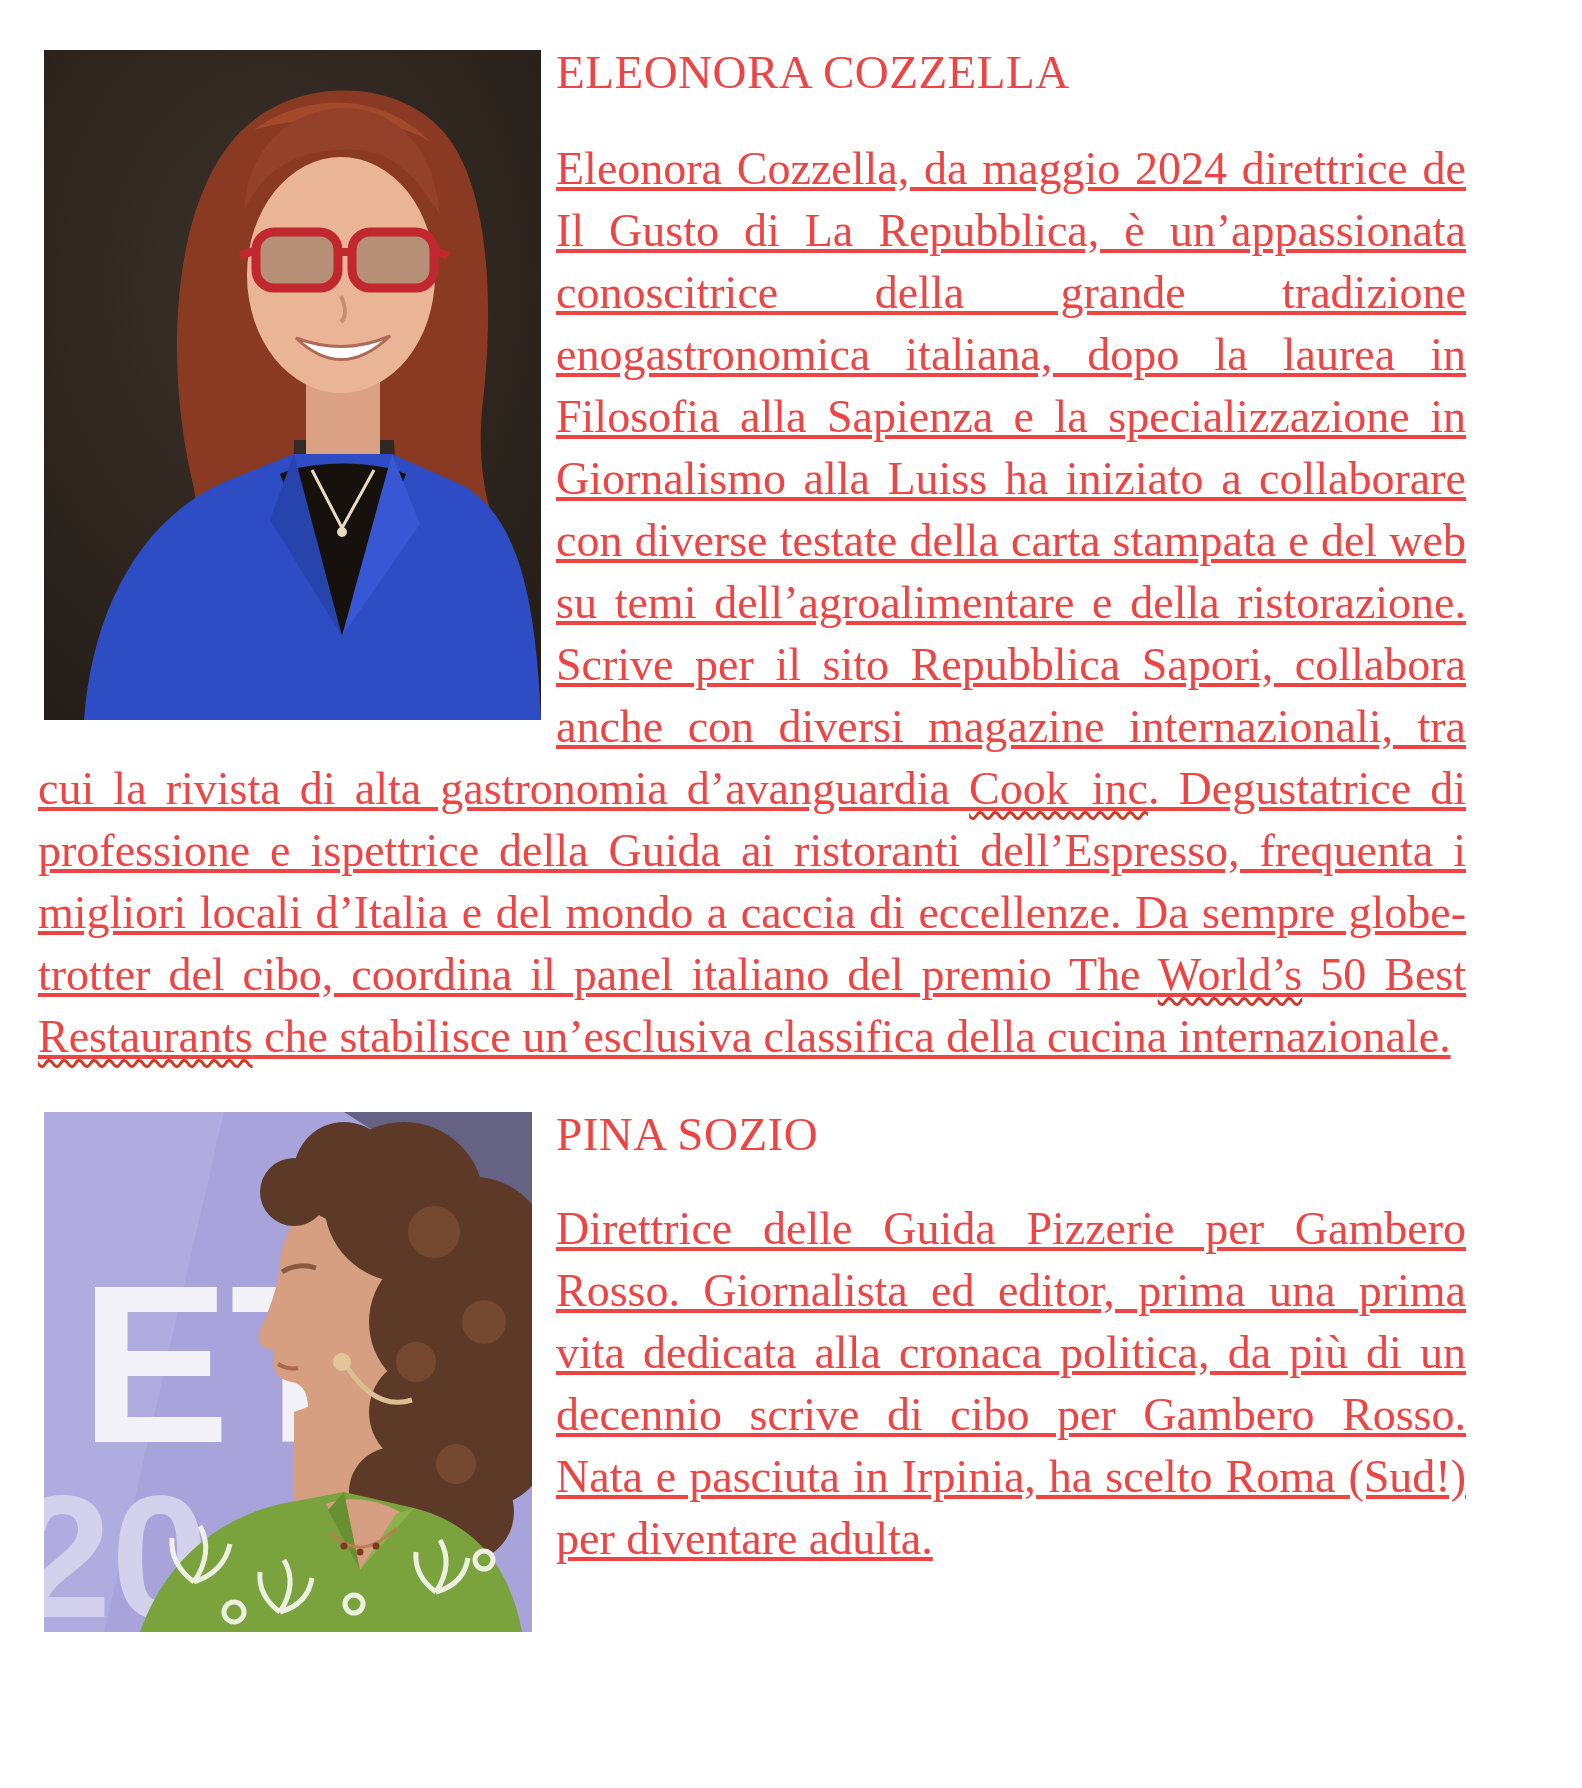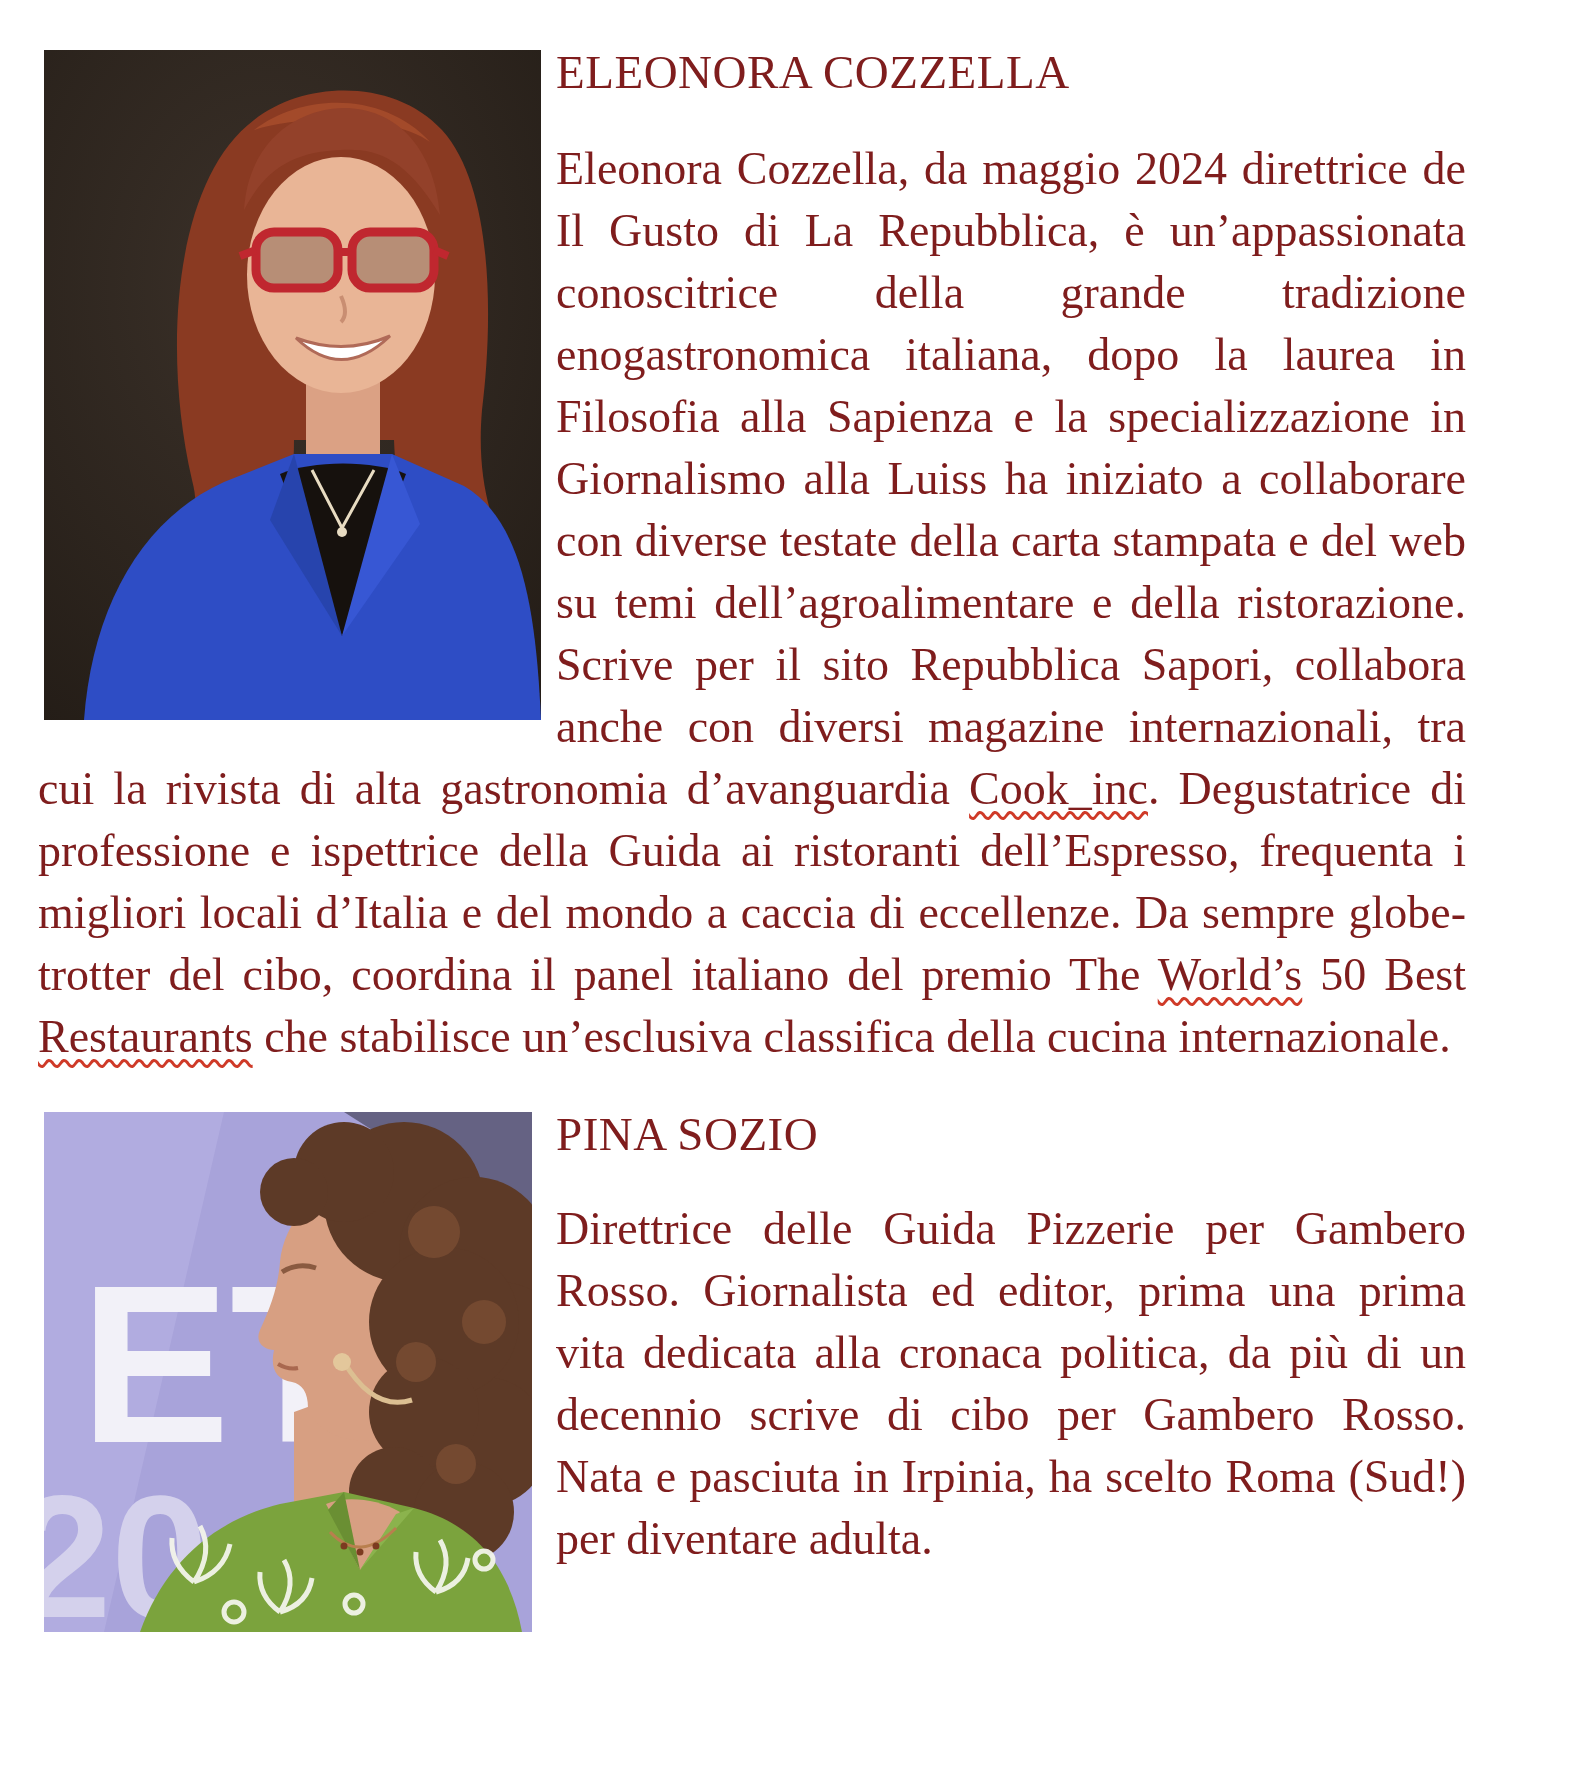--- a/index.html
+++ b/index.html
@@ -3,21 +3,21 @@
 <meta charset="utf-8">
 <style>
   html,body{margin:0;padding:0;background:#888;}
   .page{
     position:relative;
     width:1582px;height:1788px;
     background:#ffffff;
     box-sizing:border-box;
     padding:44px 116px 0 38px;
     font-family:"Liberation Serif", serif;
-    color:#7f1d1d;
+    color:#ef4444;
     overflow:hidden;
   }
   .bio{display:flow-root;}
   .bio + .bio{margin-top:38px;}
   .photo{
     float:left;
     margin:6px 15px 6px 6px;
     padding:0;line-height:0;
   }
   .photo.second{margin-right:24px;}
@@ -29,20 +29,21 @@
     line-height:56px;
     letter-spacing:0.5px;
   }
   p.bio-text{
     margin:38px 0 0 0;
     font-size:46px;
     line-height:62px;
     text-align:justify;
     text-justify:inter-word;
     hyphens:none;
+    text-decoration:underline;
   }
   p.bio-text.second{margin-top:36px;}
   .sq{
     text-decoration-line:underline;
     text-decoration-style:wavy;
     text-decoration-color:#cf3a28;
     text-decoration-thickness:2.5px;
     text-underline-offset:7px;
     text-decoration-skip-ink:none;
   }

